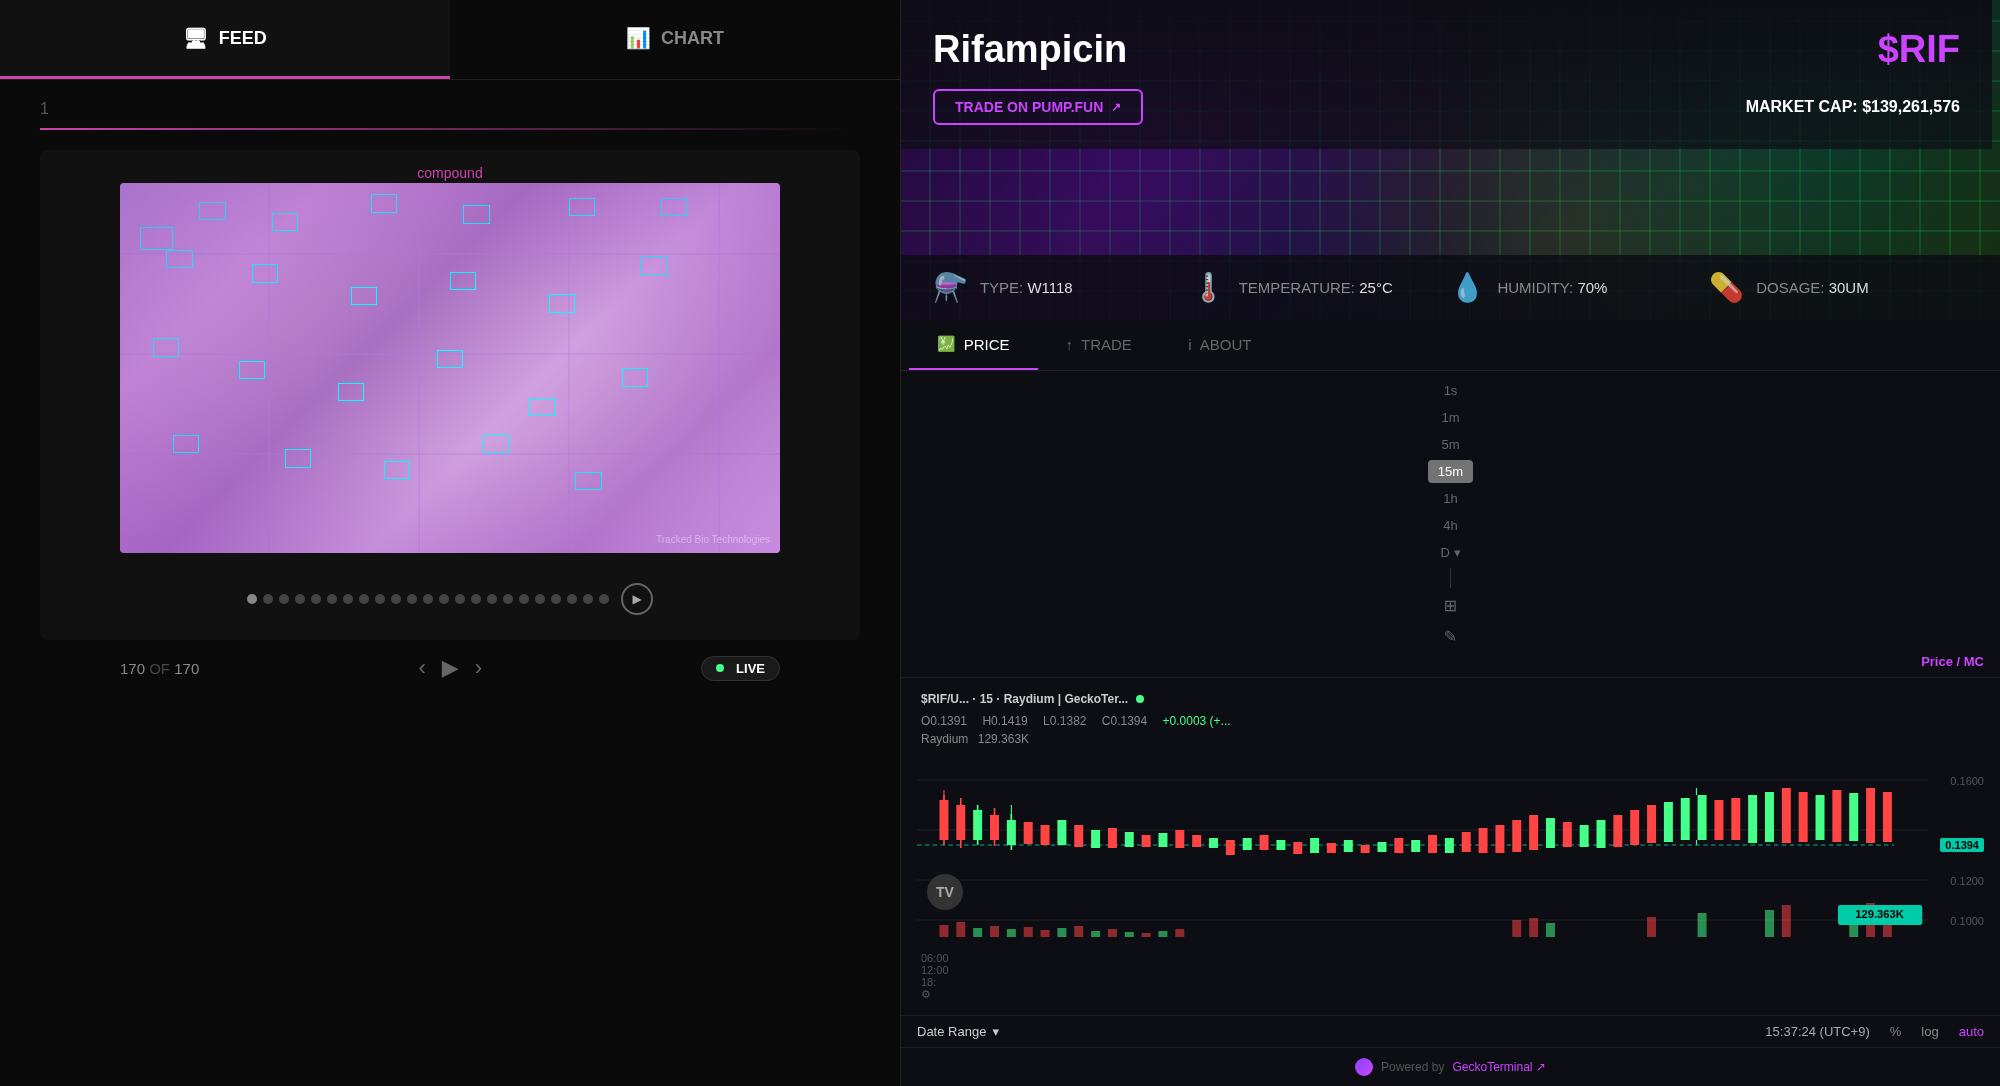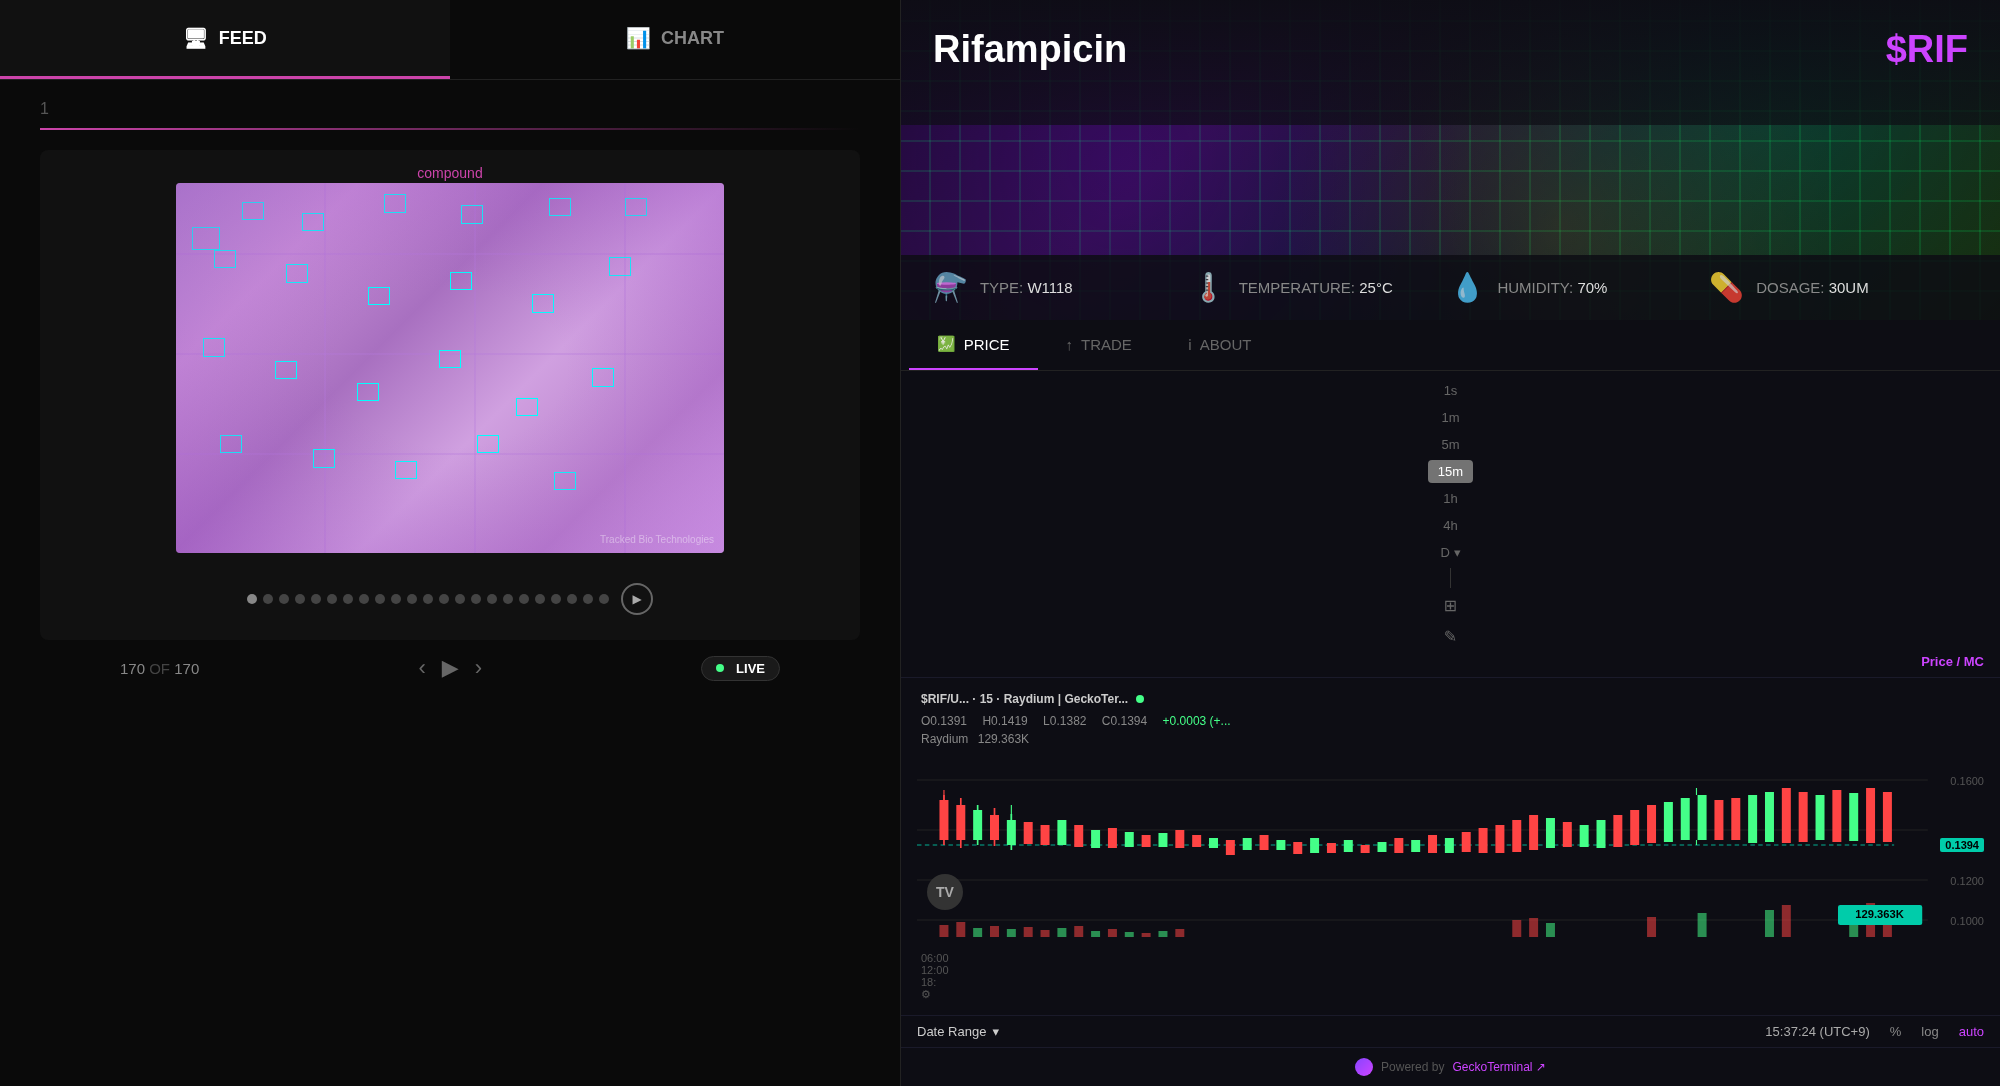--- a/index.html
+++ b/index.html
@@ -76,21 +76,21 @@
     }
 
     .media-label {
       color: #cc44aa;
       font-size: 14px;
       text-align: center;
       margin-bottom: 2px;
     }
 
     .media-frame {
-      width: 548px;
+      width: 660px;
       height: 370px;
       background: linear-gradient(135deg, #b088cc 0%, #c890d8 20%, #a870c0 40%, #d0a0e0 60%, #b880cc 80%, #e0b0f0 100%);
       border-radius: 4px;
       margin: 0 auto;
       position: relative;
       overflow: hidden;
     }
 
     .media-frame-inner {
       position: absolute;
@@ -241,22 +241,22 @@
       background:
         radial-gradient(circle at 20% 50%, rgba(100,0,200,0.4) 0%, transparent 40%),
         radial-gradient(circle at 80% 30%, rgba(0,200,100,0.3) 0%, transparent 40%),
         radial-gradient(circle at 60% 70%, rgba(200,100,0,0.3) 0%, transparent 40%);
     }
 
     .token-header {
       position: absolute;
       top: 0;
       left: 0;
-      right: 0;
-      padding: 28px 32px 36px;
+      right: 8px;
+      padding: 28px 32px 24px;
       background: linear-gradient(to bottom, rgba(13,13,20,0.95) 0%, rgba(13,13,20,0.7) 100%);
     }
 
     .token-title-row {
       display: flex;
       align-items: center;
       justify-content: space-between;
       margin-bottom: 18px;
     }
 
@@ -627,20 +627,30 @@
 <div class="right-panel">
 
   <div class="bg-image-area">
     <div class="bg-grid"></div>
     <div class="bg-circuit"></div>
 
     <div class="token-header">
       <div class="token-title-row">
         <span class="token-name">Rifampicin</span>
         <span class="token-ticker">$RIF</span>
+      </div>
+      <div class="trade-row">
+        <button class="trade-btn">
+          <span>TRADE ON PUMP.FUN</span>
+          <span style="font-size:12px;">↗</span>
+        </button>
+        <div class="market-cap">
+          <span>MARKET CAP:</span>
+          <span>$139,261,576</span>
+        </div>
       </div>
     </div>
 
     <div class="stats-row">
       <div class="stat-item">
         <span class="stat-icon">⚗️</span>
         <span class="stat-content">
           <span class="label">TYPE: </span>
           <span>W1118</span>
         </span>

